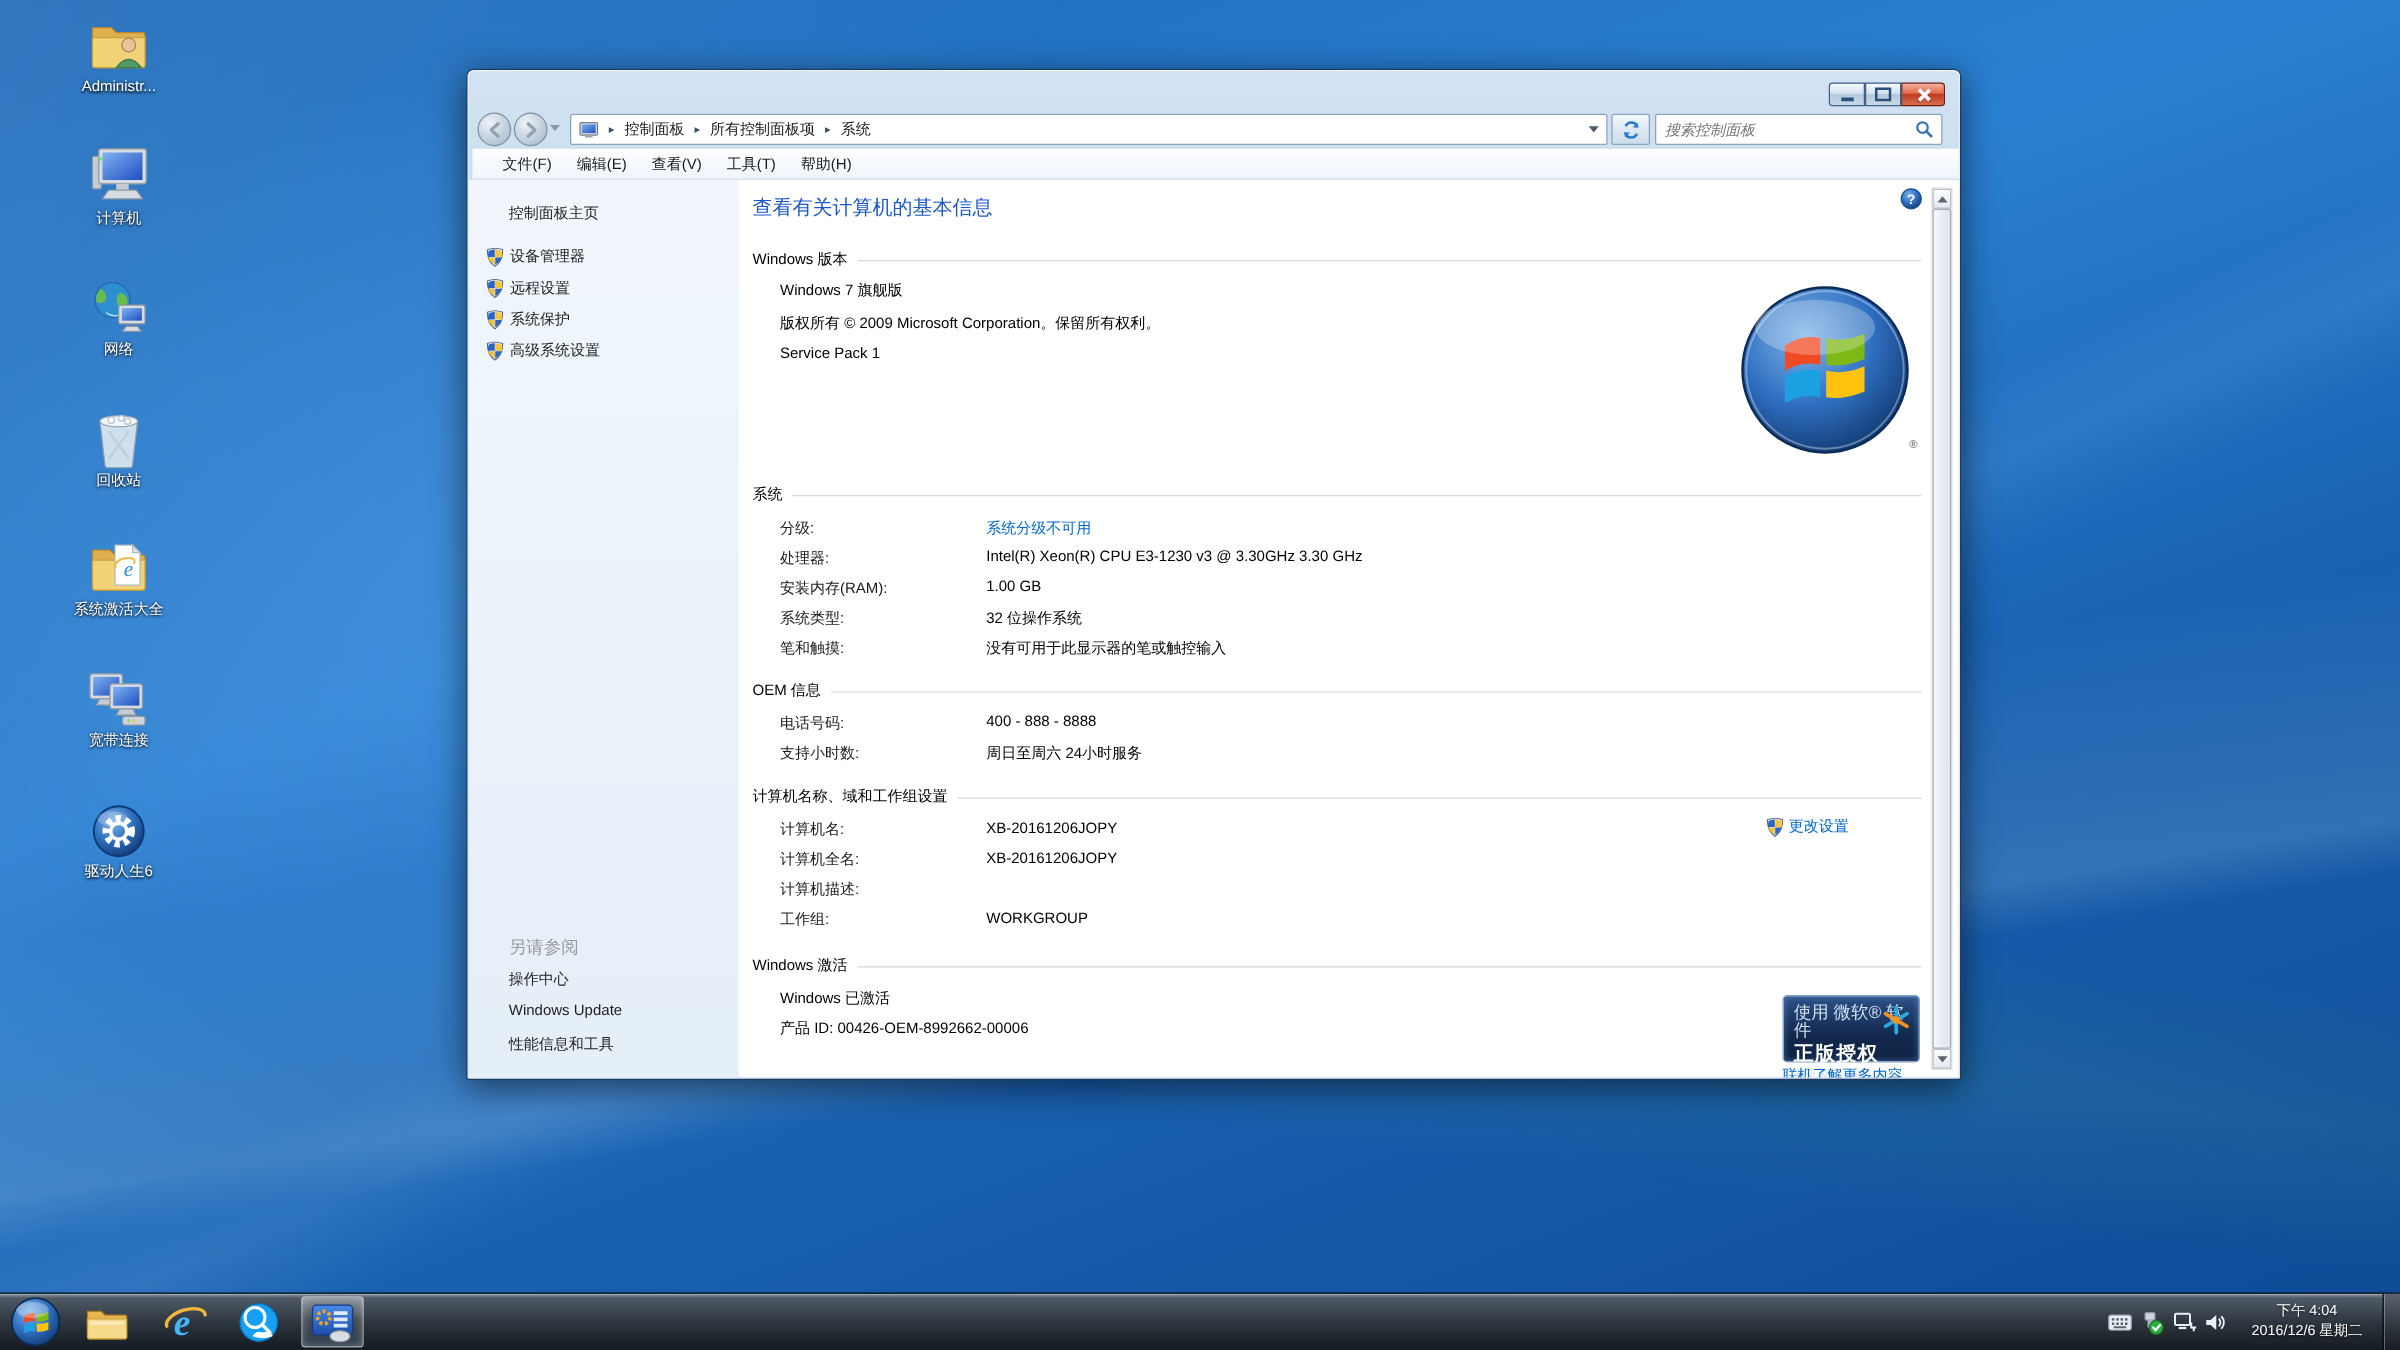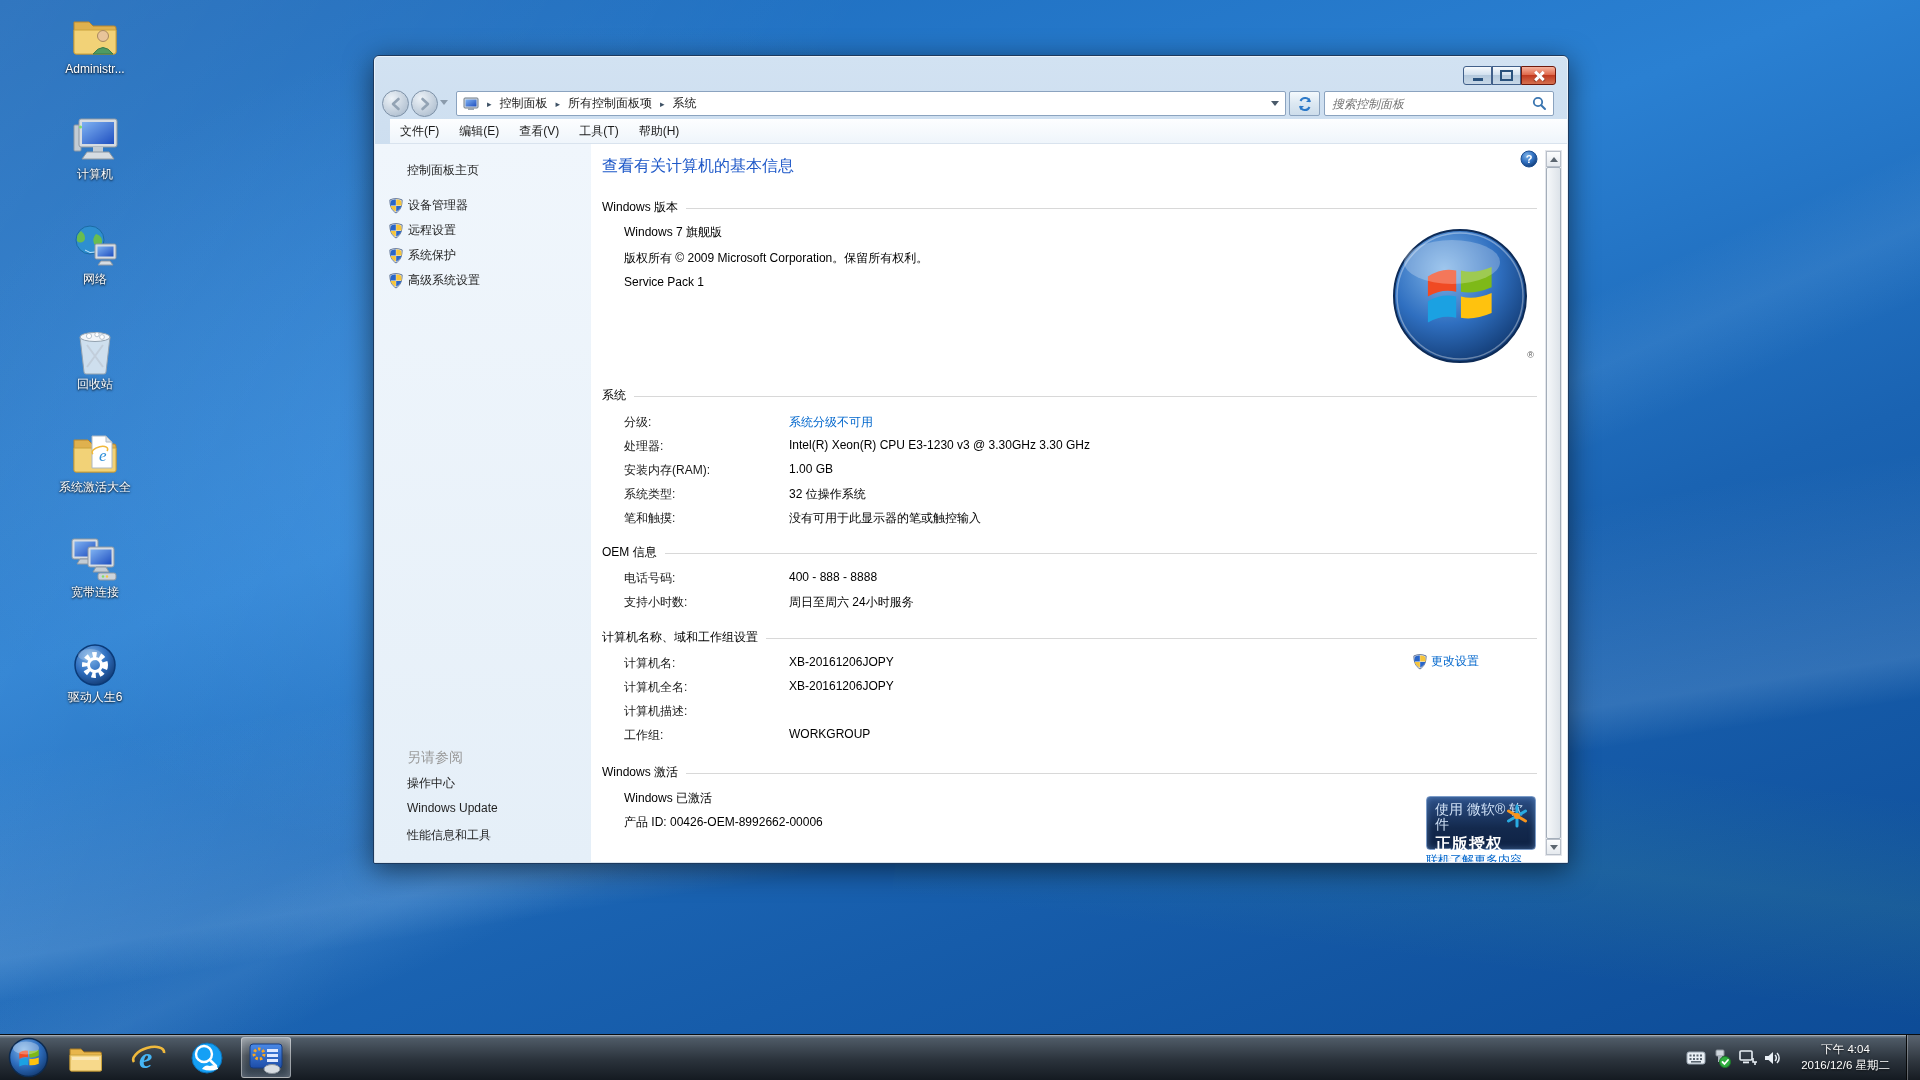--- a/index.html
+++ b/index.html
@@ -55,23 +55,23 @@
   .addr-drop{margin-left:auto;width:0;height:0;border-left:4px solid transparent;border-right:4px solid transparent;
     border-top:5px solid #4a5a6a;}
   .refreshbtn{position:absolute;left:915px;top:3px;width:31px;height:25px;
     background:linear-gradient(#f4f9fd,#dcE8f2 50%,#cdddeb);border:1px solid #8ba3bf;border-radius:2px;
     display:flex;align-items:center;justify-content:center;box-sizing:border-box;}
   .searchbox{position:absolute;left:950px;top:3px;width:230px;height:25px;background:#fff;
     border:1px solid #8ba3bf;border-radius:2px;display:flex;align-items:center;box-sizing:border-box;}
   .searchbox input{flex:1;border:0;outline:0;background:transparent;padding:0 7px;
     font:italic 12px "Liberation Sans","DejaVu Sans",sans-serif;color:#8c8c8c;min-width:0;}
 
-  .menubar{position:absolute;left:16px;right:1px;top:63px;height:25px;
+  .menubar{position:absolute;left:4px;right:1px;top:63px;height:25px;
     background:linear-gradient(#fdfeff,#eff5fb);border-bottom:1px solid #d9e3ee;
-    display:flex;align-items:center;font-size:12px;color:#1a1a1a;box-sizing:border-box;}
+    display:flex;align-items:center;padding-left:14px;font-size:12px;color:#1a1a1a;box-sizing:border-box;}
   .menu-item{padding:3px 10px;}
 
   .wbody{position:absolute;left:1px;right:1px;top:88px;bottom:1px;background:#fff;overflow:hidden;}
   .sidebar{position:absolute;left:0;top:0;bottom:0;width:216px;
     background:linear-gradient(180deg,#f0f6fc,#e5eff8);}
   .s-home{position:absolute;left:32px;top:18px;font-size:12px;color:#1f1f1f;}
   .stask{position:absolute;left:14px;display:flex;align-items:center;font-size:12px;color:#1f1f1f;}
   .stask svg{margin-right:5px;flex:0 0 auto;}
   .s-seealso{position:absolute;left:32px;font-size:14px;color:#9a9a9a;}
   .s-link{position:absolute;left:32px;font-size:12px;color:#1f1f1f;}

